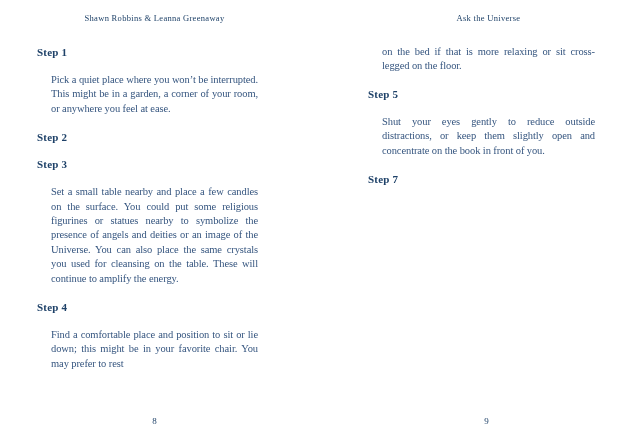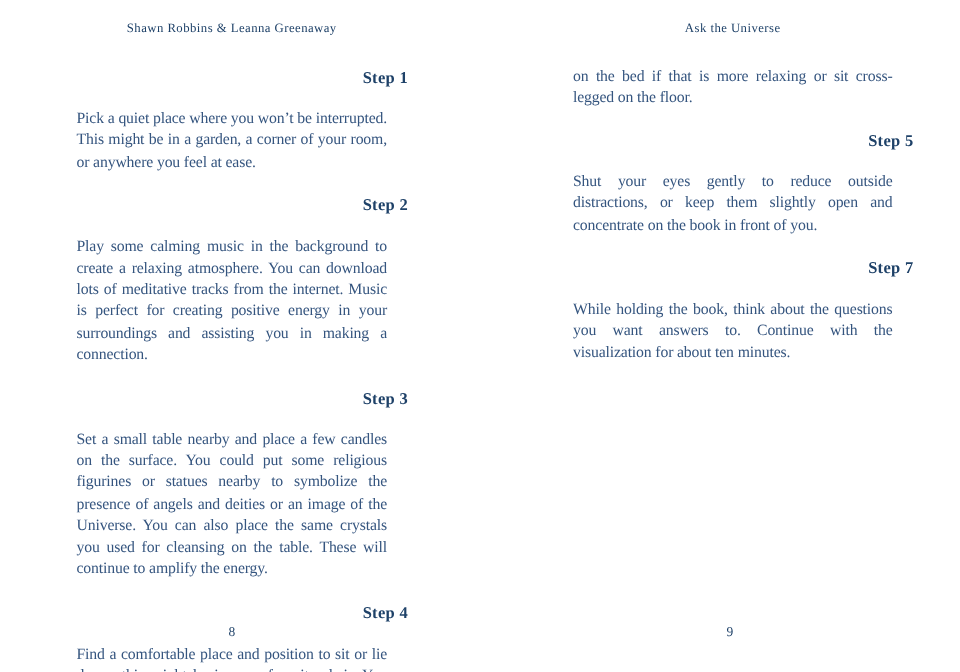--- a/index.html
+++ b/index.html
@@ -35,21 +35,20 @@
   .content {
     margin-top: 21px;
   }
   .section-heading {
     font-size: 11px;
     font-weight: bold;
     line-height: 14px;
     letter-spacing: 0.2px;
     color: var(--heading, #1e4168);
     margin: 13px 0 3px 0;
-    text-align: right;
   }
   .content > .section:first-child .section-heading,
   .content > .continuation:first-child {
     margin-top: 0;
   }
   .body-text {
     font-size: 10.5px;
     line-height: 14.4px;
     letter-spacing: -0.1px;
     text-align: justify;
@@ -77,21 +76,20 @@
 
   <div class="page left">
     <div class="running-header">Shawn Robbins &amp; Leanna Greenaway</div>
     <div class="content">
       <div class="section">
         <div class="section-heading">Step 1</div>
         <p class="body-text">Pick a quiet place where you won’t be interrupted. This might be in a garden, a corner of your room, or anywhere you feel at ease.</p>
       </div>
       <div class="section">
         <div class="section-heading">Step 2</div>
-        <p class="body-text">Play some calming music in the background to create a relaxing atmosphere. You can download lots of meditative tracks from the internet. Music is perfect for creating positive energy in your surroundings and assisting you in making a connection.</p>
       </div>
       <div class="section">
         <div class="section-heading">Step 3</div>
         <p class="body-text">Set a small table nearby and place a few candles on the surface. You could put some religious figurines or statues nearby to symbolize the presence of angels and deities or an image of the Universe. You can also place the same crystals you used for cleansing on the table. These will continue to amplify the energy.</p>
       </div>
       <div class="section">
         <div class="section-heading">Step 4</div>
         <p class="body-text">Find a comfortable place and position to sit or lie down; this might be in your favorite chair. You may prefer to rest</p>
       </div>
     </div>
@@ -101,19 +99,18 @@
   <div class="page right">
     <div class="running-header">Ask the Universe</div>
     <div class="content">
       <p class="body-text continuation">on the bed if that is more relaxing or sit cross-legged on the floor.</p>
       <div class="section">
         <div class="section-heading">Step 5</div>
         <p class="body-text">Shut your eyes gently to reduce outside distractions, or keep them slightly open and concentrate on the book in front of you.</p>
       </div>
       <div class="section">
         <div class="section-heading">Step 7</div>
-        <p class="body-text">While holding the book, think about the questions you want answers to. Continue with the visualization for about ten minutes.</p>
       </div>
     </div>
     <div class="page-number">9</div>
   </div>
 
 </div>
 
 </body></html>

